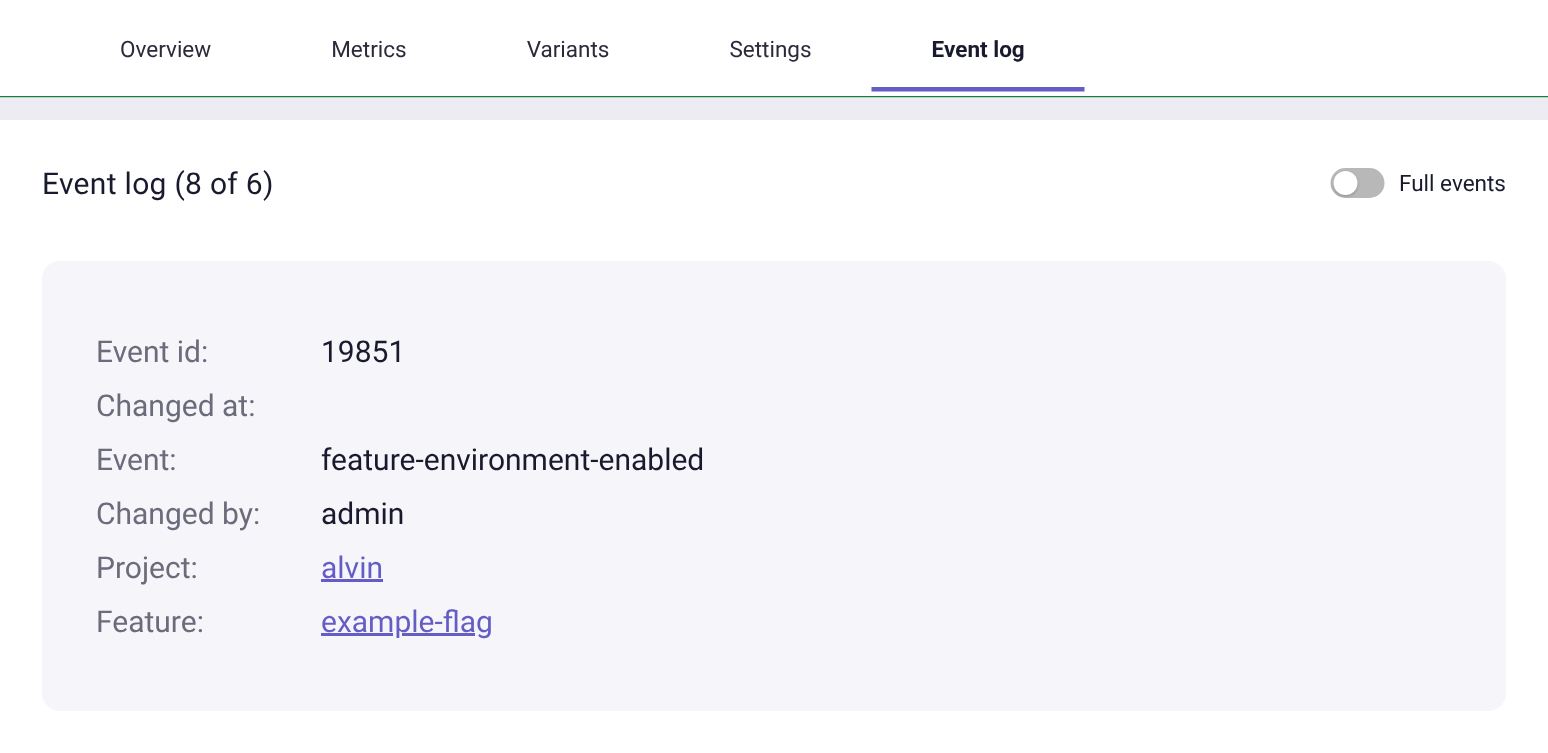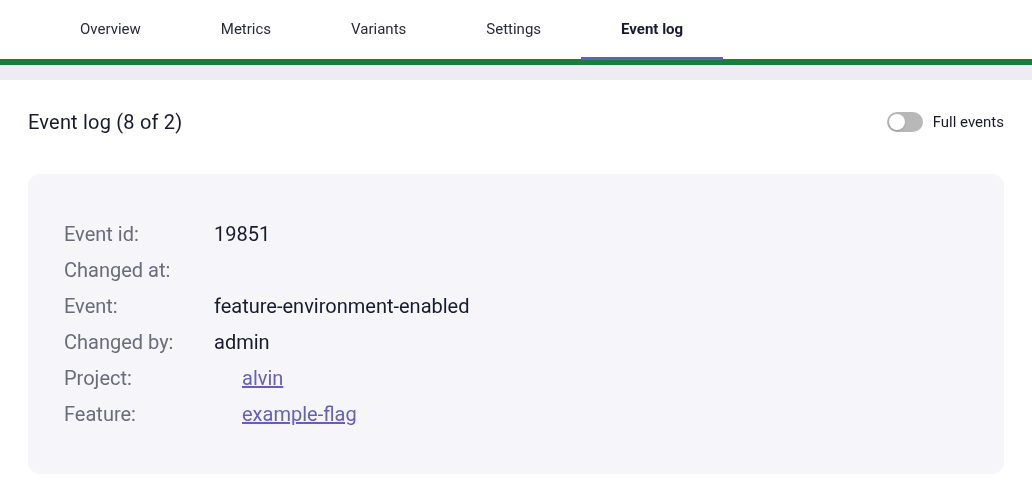--- a/index.html
+++ b/index.html
@@ -10,24 +10,25 @@
     body {
       font-family: -apple-system, BlinkMacSystemFont, "Segoe UI", Roboto, Helvetica, Arial, sans-serif;
       background: #ffffff;
       color: #1a1a2e;
       width: 1032px;
       height: 502px;
       overflow: hidden;
     }
     .tabs {
       display: flex;
+      align-items: center;
       padding: 0 40px;
       background: #ffffff;
       height: 65px;
-      border-bottom: 6px solid #15803d;
+      border-bottom: 1px solid #15803d;
     }
     .tab {
       padding: 20px 40px 18px 40px;
       font-size: 15px;
       color: #2a2a3a;
       cursor: pointer;
       position: relative;
       font-weight: 400;
     }
     .tab.active {
@@ -109,39 +110,38 @@
       color: #6b6b7b;
       flex-shrink: 0;
     }
     .field-value {
       color: #1a1a2e;
     }
     .field-value.link {
       color: #635dc5;
       text-decoration: underline;
       cursor: pointer;
-      margin-left: 28px;
     }
   </style>
 </head>
 <body>
 
 <div class="tabs">
   <div class="tab">Overview</div>
   <div class="tab">Metrics</div>
   <div class="tab">Variants</div>
   <div class="tab">Settings</div>
   <div class="tab active">Event log</div>
 </div>
 
 <div class="divider-band"></div>
 
 <div class="content">
   <div class="header-row">
-    <h1 class="page-title">Event log (8 of 2)</h1>
+    <h1 class="page-title">Event log (8 of 6)</h1>
     <div class="toggle-wrap">
       <div class="toggle">
         <div class="toggle-knob"></div>
       </div>
       <span class="toggle-label">Full events</span>
     </div>
   </div>
 
   <div class="event-card">
     <div class="field-row">

